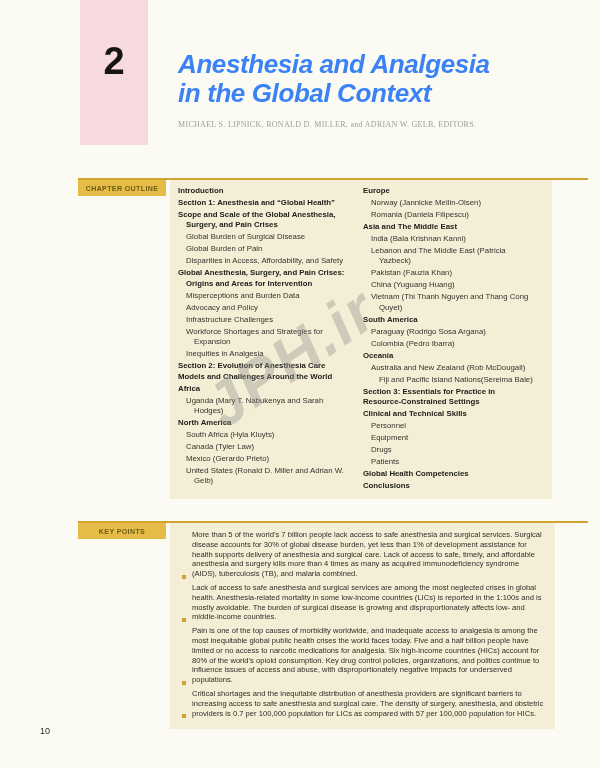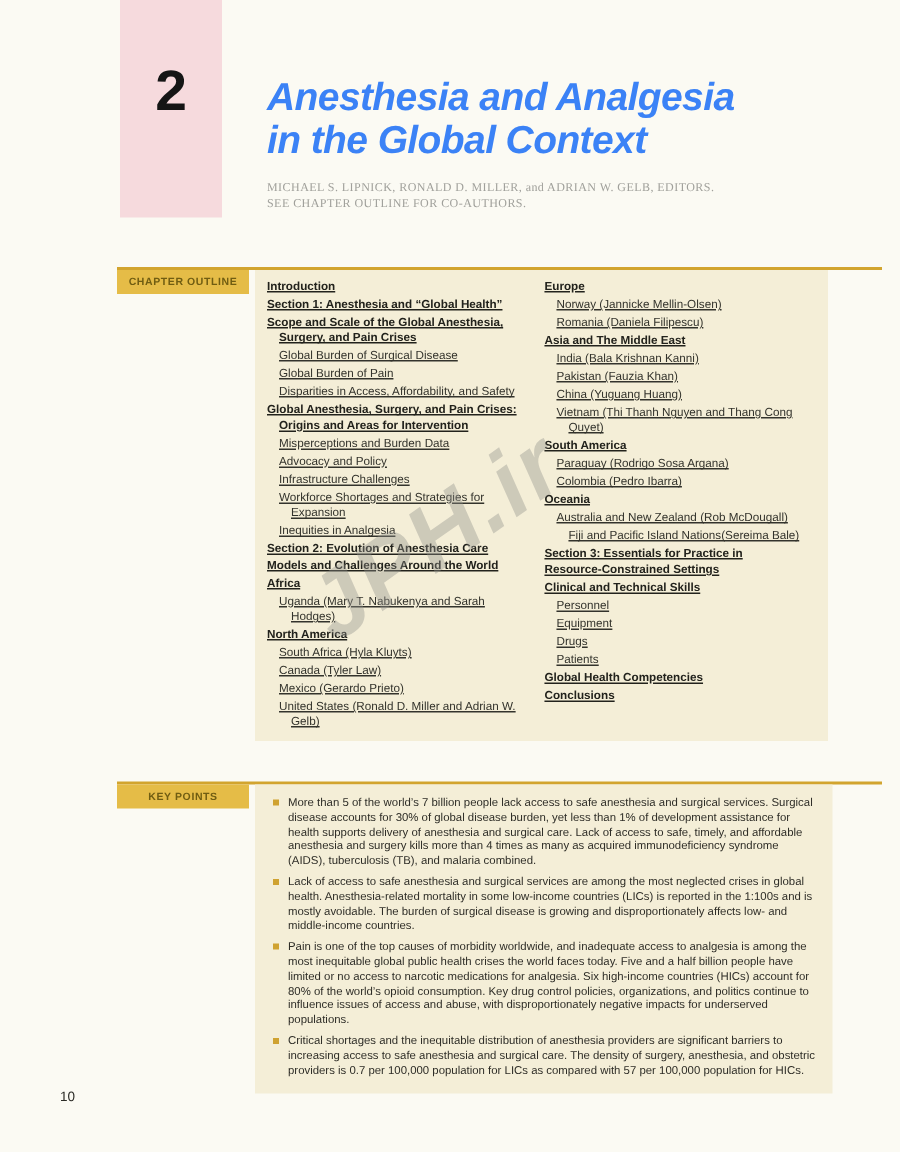--- a/index.html
+++ b/index.html
@@ -22,55 +22,54 @@
              color:#705d12;font-size:7px;font-weight:700;letter-spacing:0.4px;
              display:flex;align-items:center;justify-content:center;}
 
   
   .outline-box{position:absolute;left:170px;top:180px;width:382px;min-height:312px;
                background:#f4eed7;box-sizing:border-box;padding:6px 6px 6px 8px;
                display:flex;}
   .ocol{width:178px;margin-right:12px;}
   .ocol.right{width:176px;margin-right:12px;}
   .oi{font-size:7.8px;line-height:10.4px;color:#33332c;margin-bottom:1.6px;
-      padding-left:8px;text-indent:-8px;text-decoration:underline;}
+      padding-left:8px;text-indent:-8px;}
   .oi.b{font-weight:700;color:#22221c;}
   .oi.i1{padding-left:16px;}
   .oi.i2{padding-left:24px;}
   .oi.nohang{padding-left:0;text-indent:0;}
 
   
   .watermark{position:absolute;left:195px;top:322px;font-size:62px;font-weight:700;
              font-style:italic;color:#90908b;opacity:0.38;transform:rotate(-35deg);
              letter-spacing:2px;pointer-events:none;}
 
   
   .kp-box{position:absolute;left:170px;top:523px;width:385px;min-height:190px;
           background:#f4eed7;box-sizing:border-box;padding:7px 10px 7px 12px;}
-  .kp-item{display:flex;margin-bottom:4px;}
+  .kp-item{display:flex;margin-bottom:4px;align-items:flex-end;}
   .kp-bullet{flex:0 0 auto;width:4px;height:4px;background:#cfa231;margin:2.6px 6px 0 0;}
   .kp-text{font-size:7.6px;line-height:9.8px;color:#2e2d27;}
 
   .page-num{position:absolute;left:40px;top:726px;font-size:9px;color:#2a2a25;}
 </style>
 </head>
 <body>
 
 <div class="page">
 
   <div class="chapter-band">
     <div class="chapter-num">2</div>
   </div>
   <div class="chapter-title">
     <div>Anesthesia and Analgesia</div>
     <div>in the Global Context</div>
   </div>
   <div class="authors">
     <div>MICHAEL S. LIPNICK, RONALD D. MILLER, and ADRIAN W. GELB, EDITORS.</div>
-    <div>SEE CHAPTER OUTLINE FOR CO-AUTHORS.</div>
   </div>
 
   <div class="rule" style="top:178px;"></div>
   <div class="sec-label" style="top:180px;">CHAPTER OUTLINE</div>
   <div class="outline-box">
     <div class="ocol left" id="ocol-left">
         <div class="oi b i0">Introduction</div>
         <div class="oi b i0 nohang">Section 1: Anesthesia and “Global Health”</div>
         <div class="oi b i0">Scope and Scale of the Global Anesthesia, Surgery, and Pain Crises</div>
         <div class="oi i1">Global Burden of Surgical Disease</div>
@@ -90,20 +89,21 @@
         <div class="oi i1">Canada (Tyler Law)</div>
         <div class="oi i1">Mexico (Gerardo Prieto)</div>
         <div class="oi i1">United States (Ronald D. Miller and Adrian W. Gelb)</div>
       </div>
     <div class="ocol right" id="ocol-right">
         <div class="oi b i0">Europe</div>
         <div class="oi i1">Norway (Jannicke Mellin-Olsen)</div>
         <div class="oi i1">Romania (Daniela Filipescu)</div>
         <div class="oi b i0">Asia and The Middle East</div>
         <div class="oi i1">India (Bala Krishnan Kanni)</div>
+        <div class="oi i1">Lebanon and The Middle East (Patricia Yazbeck)</div>
         <div class="oi i1">Pakistan (Fauzia Khan)</div>
         <div class="oi i1">China (Yuguang Huang)</div>
         <div class="oi i1">Vietnam (Thi Thanh Nguyen and Thang Cong Quyet)</div>
         <div class="oi b i0">South America</div>
         <div class="oi i1">Paraguay (Rodrigo Sosa Argana)</div>
         <div class="oi i1">Colombia (Pedro Ibarra)</div>
         <div class="oi b i0">Oceania</div>
         <div class="oi i1">Australia and New Zealand (Rob McDougall)</div>
         <div class="oi i2">Fiji and Pacific Island Nations(Sereima Bale)</div>
         <div class="oi b i0 nohang">Section 3: Essentials for Practice in Resource-Constrained Settings</div>

